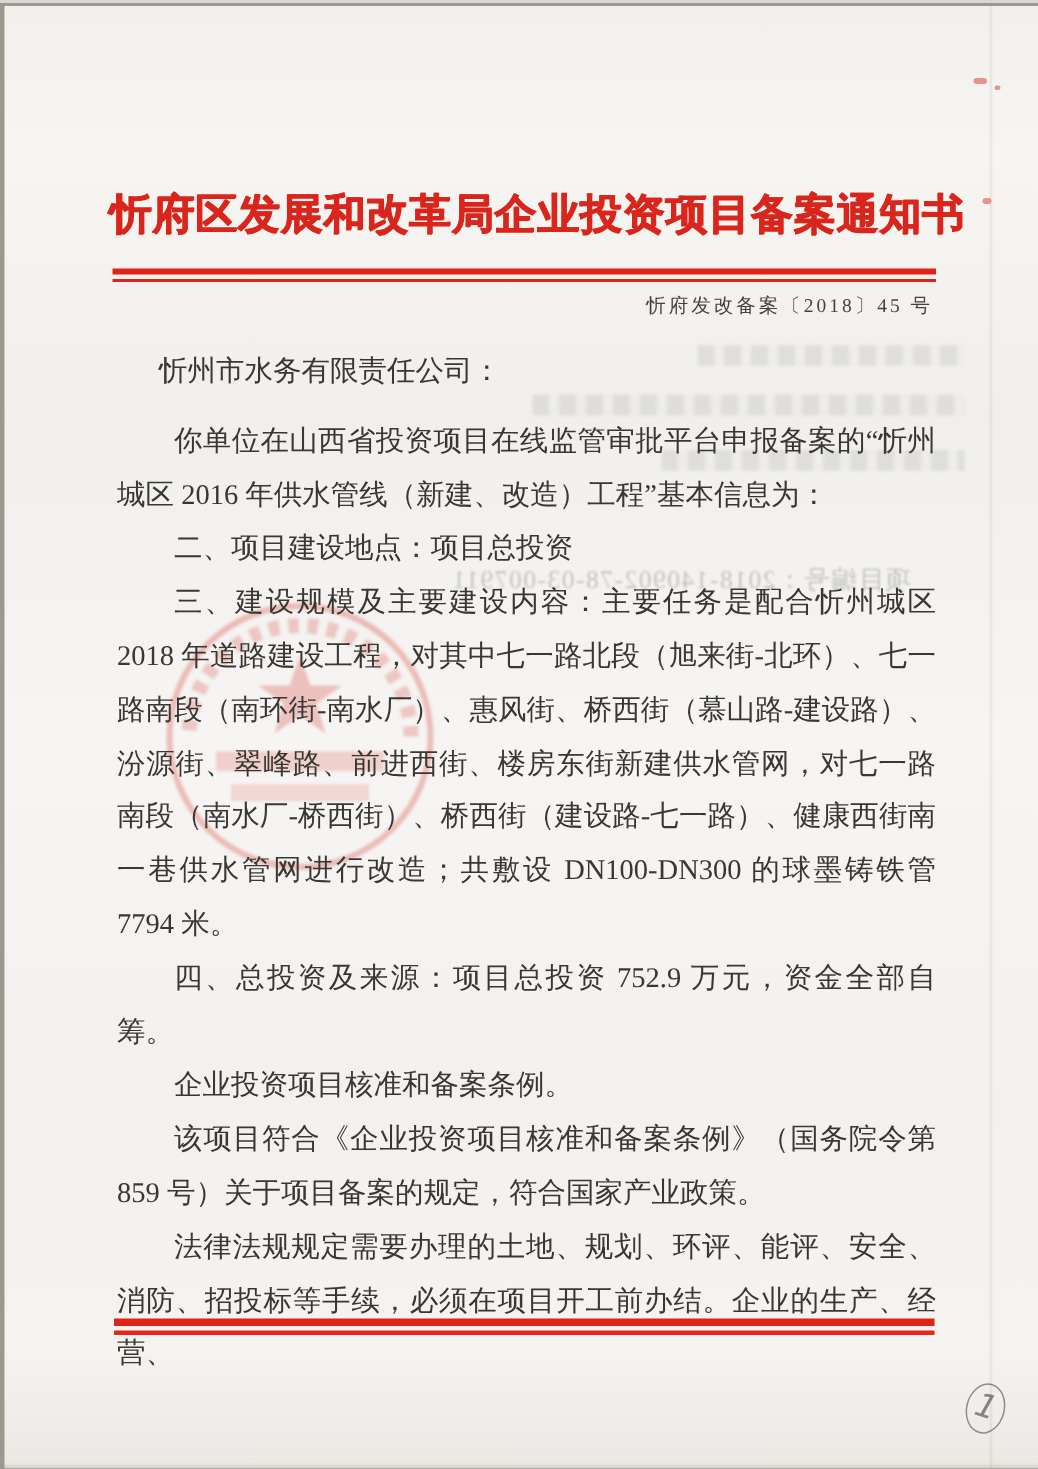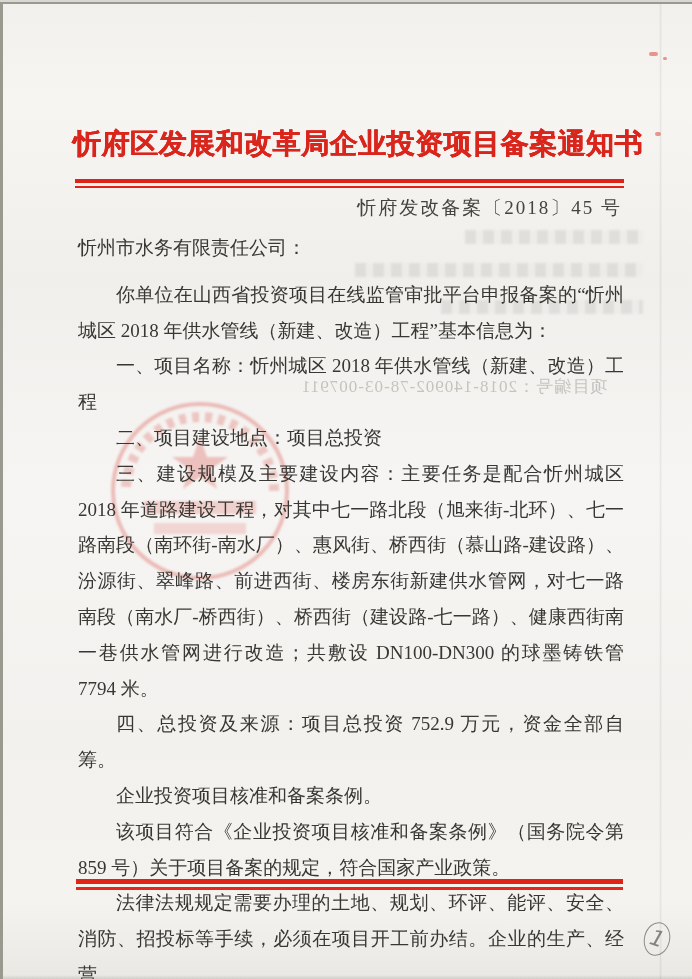--- a/index.html
+++ b/index.html
@@ -31,31 +31,31 @@
     color:#d9251c;letter-spacing:0.5px;
     text-shadow:0.6px 0 0 #d9251c, 0 0.4px 0 #d9251c;
     white-space:nowrap;
   }
   .title-rule{
     position:absolute;top:175px;left:72px;width:549px;height:3px;
     border-top:4px solid #e02318;border-bottom:2px solid #e02318;
   }
   .doc-number{
     position:absolute;top:191px;right:70px;margin:0;
-    font-size:19px;color:#45433f;letter-spacing:2px;white-space:nowrap;
+    font-size:13px;color:#45433f;letter-spacing:2px;white-space:nowrap;
   }
 
   
   .body-text{
     position:absolute;top:226px;left:75px;width:546px;
     font-size:19px;line-height:35.8px;color:#393733;
     text-align:justify;
   }
   .body-text p{margin:0;text-indent:2em;}
-  .body-text p.recipient{text-indent:0;margin-bottom:11px;}
+  .body-text p.recipient{text-indent:0;margin-bottom:11px;margin-left:28px;}
 
   
   .bottom-rule{
     position:absolute;top:875px;left:73px;width:547px;height:3px;
     border-top:5px solid #e02318;border-bottom:3px solid #e8251a;
   }
 
   
   .bleed-line{
     position:absolute;transform:scaleX(-1);
@@ -106,22 +106,21 @@
     <svg class="seal" viewBox="0 0 188 188">
       <circle cx="94" cy="94" r="87" fill="none" stroke="#e2837d" stroke-width="4"></circle>
       <path d="M 20,94 A 74,74 0 0 1 168,94" fill="none" stroke="#e2837d" stroke-width="10" stroke-dasharray="7 6" opacity="0.8"></path>
       <polygon points="94,40 101,60 122,60 105,72 111,92 94,80 77,92 83,72 66,60 87,60" fill="#e2837d" opacity="0.9"></polygon>
       <rect x="38" y="104" width="112" height="13" fill="#e2837d" opacity="0.65"></rect>
       <rect x="48" y="126" width="92" height="11" fill="#e2837d" opacity="0.55"></rect>
     </svg>
 
     <div class="body-text">
       <p class="recipient">忻州市水务有限责任公司：</p>
-      <p>你单位在山西省投资项目在线监管审批平台申报备案的“忻州城区 2018 年供水管线（新建、改造）工程”基本信息为：</p>
-      <p>一、项目名称：忻州城区 2018 年供水管线（新建、改造）工程</p>
+      <p>你单位在山西省投资项目在线监管审批平台申报备案的“忻州城区 2016 年供水管线（新建、改造）工程”基本信息为：</p>
       <p>二、项目建设地点：项目总投资</p>
       <p>三、建设规模及主要建设内容：主要任务是配合忻州城区 2018 年道路建设工程，对其中七一路北段（旭来街-北环）、七一路南段（南环街-南水厂）、惠风街、桥西街（慕山路-建设路）、汾源街、翠峰路、前进西街、楼房东街新建供水管网，对七一路南段（南水厂-桥西街）、桥西街（建设路-七一路）、健康西街南一巷供水管网进行改造；共敷设 DN100-DN300 的球墨铸铁管 7794 米。</p>
       <p>四、总投资及来源：项目总投资 752.9 万元，资金全部自筹。</p>
       <p>企业投资项目核准和备案条例。</p>
       <p>该项目符合《企业投资项目核准和备案条例》（国务院令第 859 号）关于项目备案的规定，符合国家产业政策。</p>
       <p>法律法规规定需要办理的土地、规划、环评、能评、安全、消防、招投标等手续，必须在项目开工前办结。企业的生产、经营、</p>
     </div>
 
     <div class="bottom-rule"></div>
 

